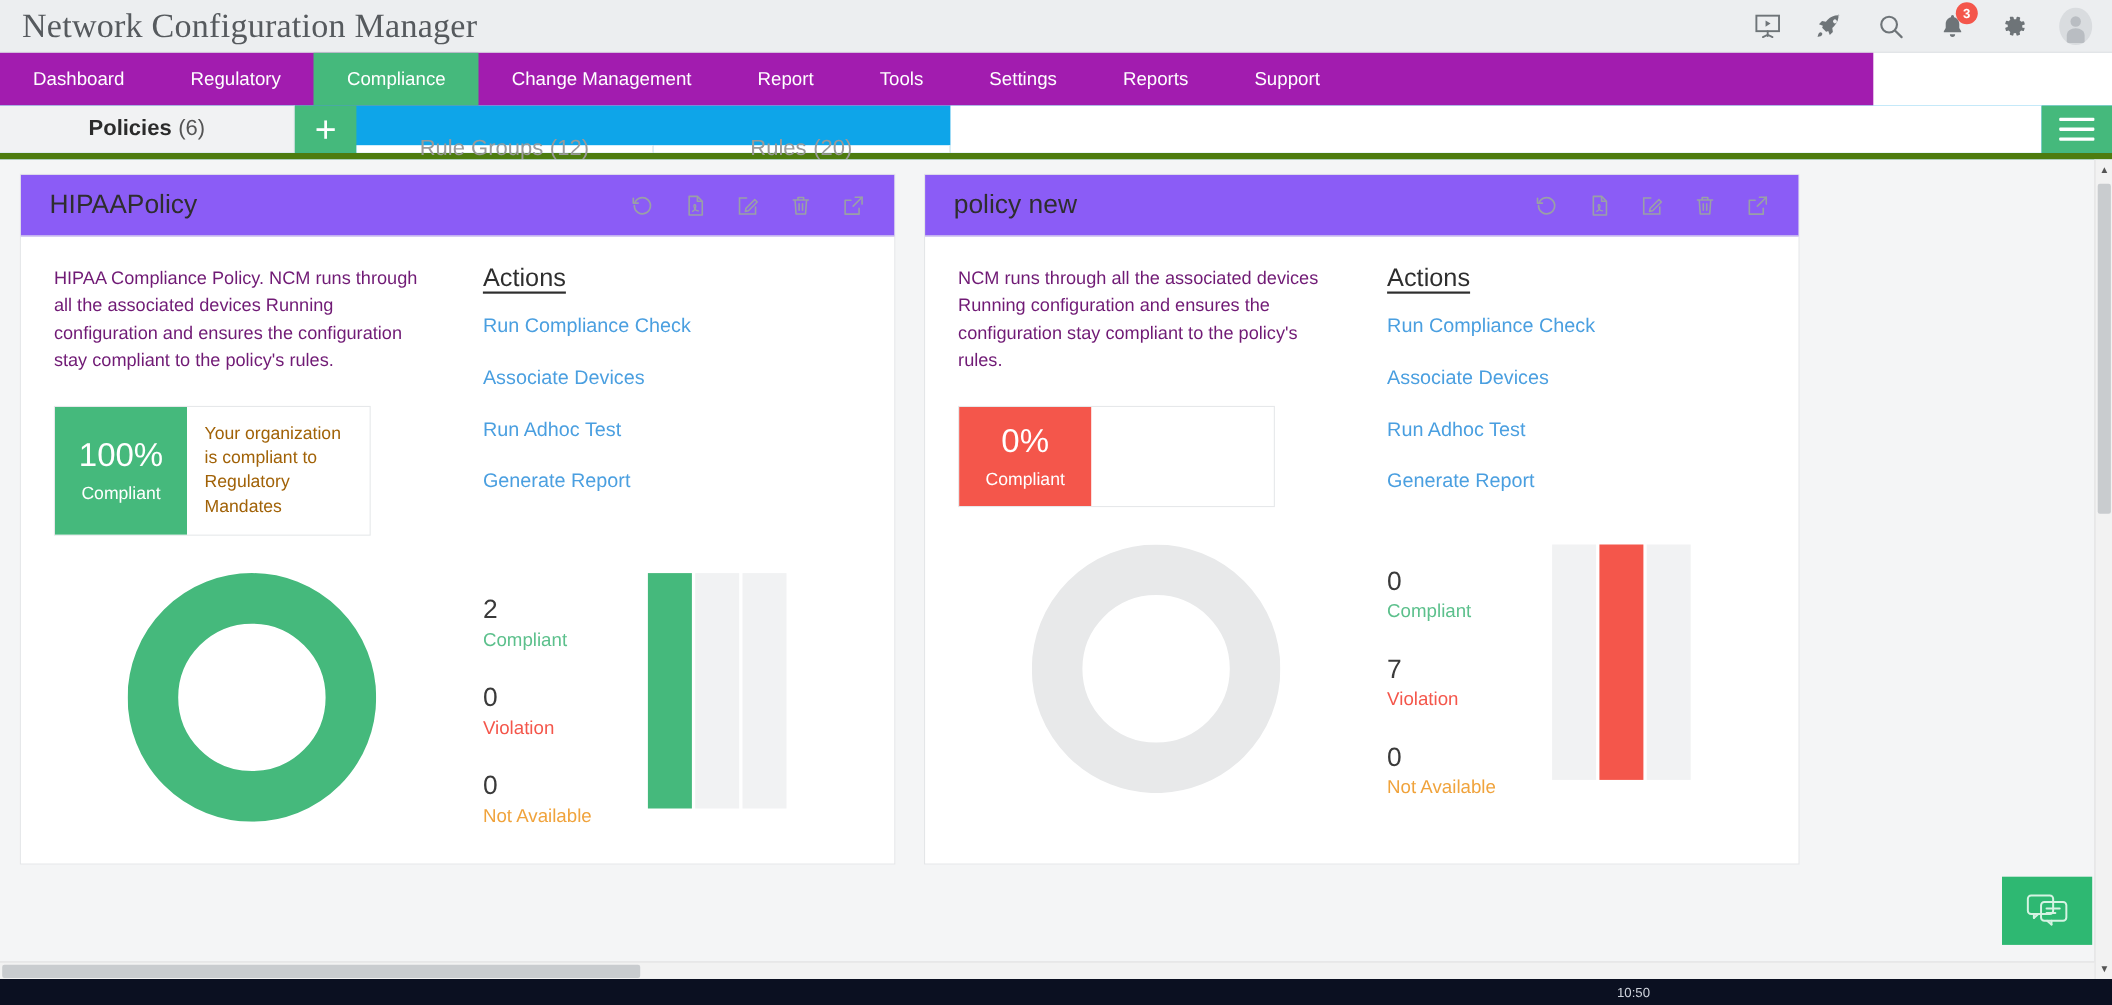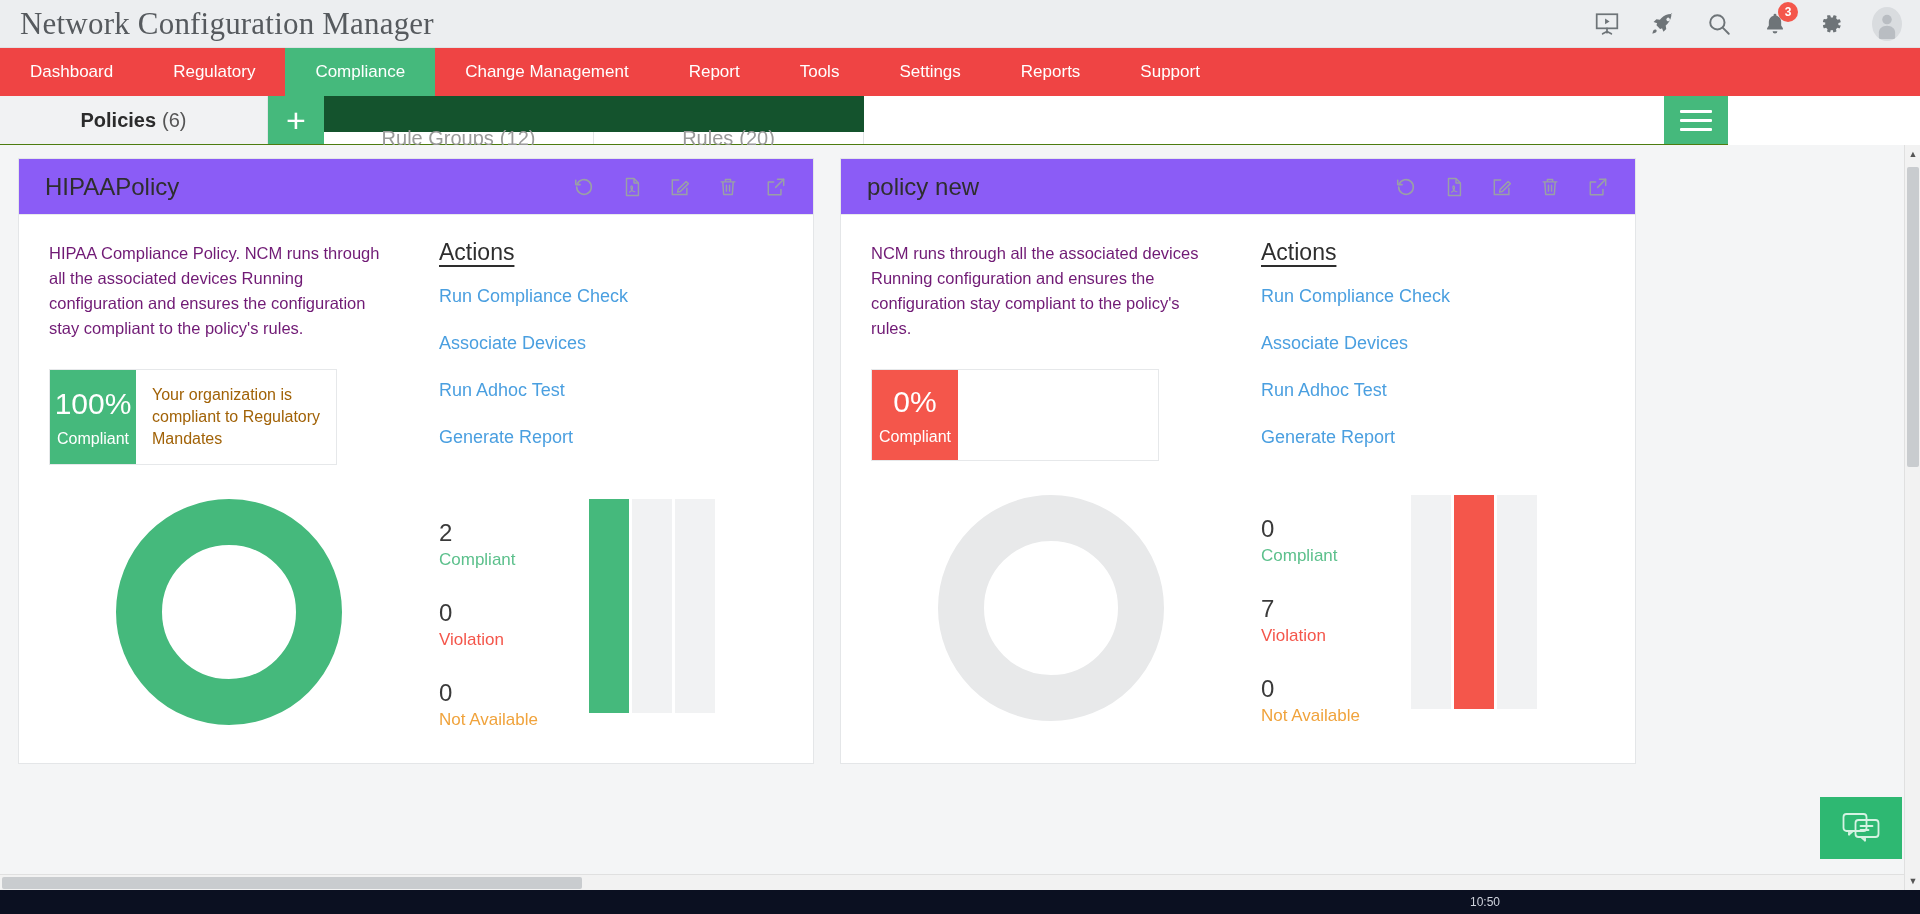--- a/index.html
+++ b/index.html
@@ -54,40 +54,40 @@
   .avatar-circle {
     width: 34px; height: 34px; border-radius: 50%;
     background: #d9dcdf;
     display: flex; align-items: flex-end; justify-content: center;
     overflow: hidden;
   }
 
   
   .main-nav {
     position: absolute; top: 48px; left: 0;
-    width: 1920px; height: 48px;
-    background: #ef4444;
+    width: 1703px; height: 48px;
+    background: #a21caf;
     display: flex; align-items: stretch;
   }
   .nav-item {
     display: flex; align-items: center; justify-content: center;
     padding: 0 30px;
     color: #ffffff;
     font-size: 17px;
     cursor: pointer;
     white-space: nowrap;
   }
   .nav-item.active { background: #45b97c; }
 
   
   .sub-tabs {
     position: absolute; top: 96px; left: 0;
-    width: 1728px; height: 49px;
-    background: #14532d;
-    border-bottom: 1px solid #4d7c0f;
+    width: 1920px; height: 49px;
+    background: #0ea5e9;
+    border-bottom: 6px solid #4d7c0f;
     display: flex; align-items: stretch;
   }
   .sub-tab {
     display: flex; align-items: center; justify-content: center;
     font-size: 20px;
     cursor: pointer;
     border-right: 1px solid #e2e4e6;
     white-space: nowrap;
   }
   .sub-tab .count { margin-left: 6px; }
@@ -175,21 +175,21 @@
     color: #701a75;
     width: 336px;
   }
   .compliance-badge {
     margin-top: 28px;
     display: flex;
     width: 288px;
     border: 1px solid #e6e8ea;
   }
   .badge-pct {
-    width: 86px;
+    width: 120px;
     padding: 14px 0 14px 0;
     display: flex; flex-direction: column;
     align-items: center; justify-content: center;
     color: #ffffff;
   }
   .badge-pct.green { background: #45b97c; }
   .badge-pct.red { background: #f4564b; }
   .badge-pct .pct-num { font-size: 30px; line-height: 36px; }
   .badge-pct .pct-label { font-size: 16px; margin-top: 8px; }
   .badge-text {

